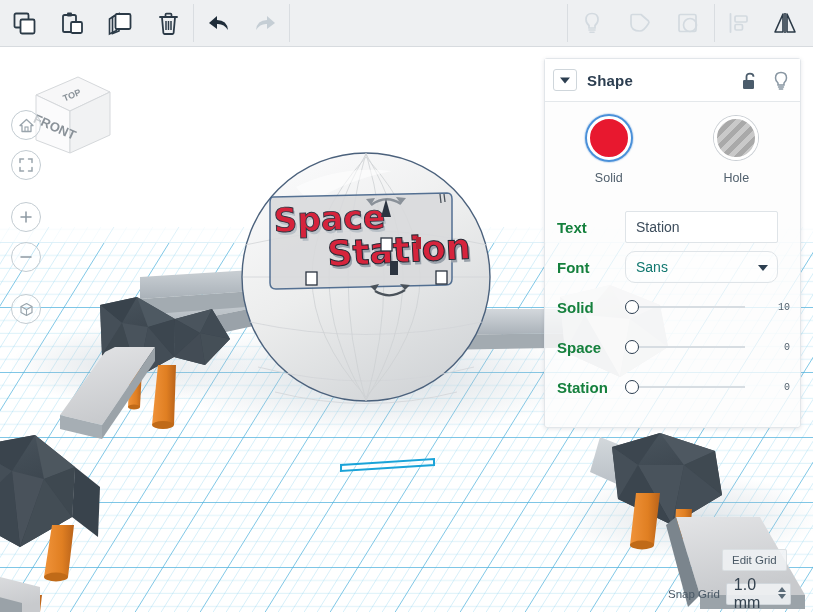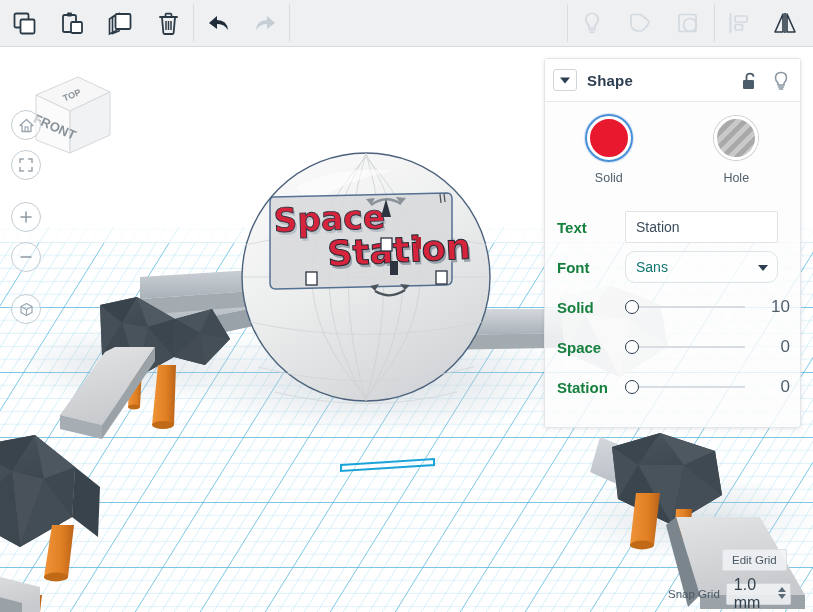--- a/index.html
+++ b/index.html
@@ -207,23 +207,24 @@
     position: absolute; left: 0; top: 4px;
     width: 14px; height: 14px;
     border-radius: 50%;
     background: #ffffff;
     border: 1.6px solid #2c3e50;
     box-sizing: border-box;
   }
   .slider-value {
     width: 48px;
     text-align: right;
-    font-size: 17px;
+    font-size: 10px;
     color: #51606d;
     padding-right: 10px;
+    font-family: Liberation Mono, monospace;
   }
 
   
   .edit-grid-btn {
     position: absolute; left: 722px; top: 549px;
     padding: 4px 9px;
     background: rgba(240,242,244,0.86);
     border: 1px solid rgba(214,219,223,0.8);
     border-radius: 2px;
     font-size: 11.5px;

